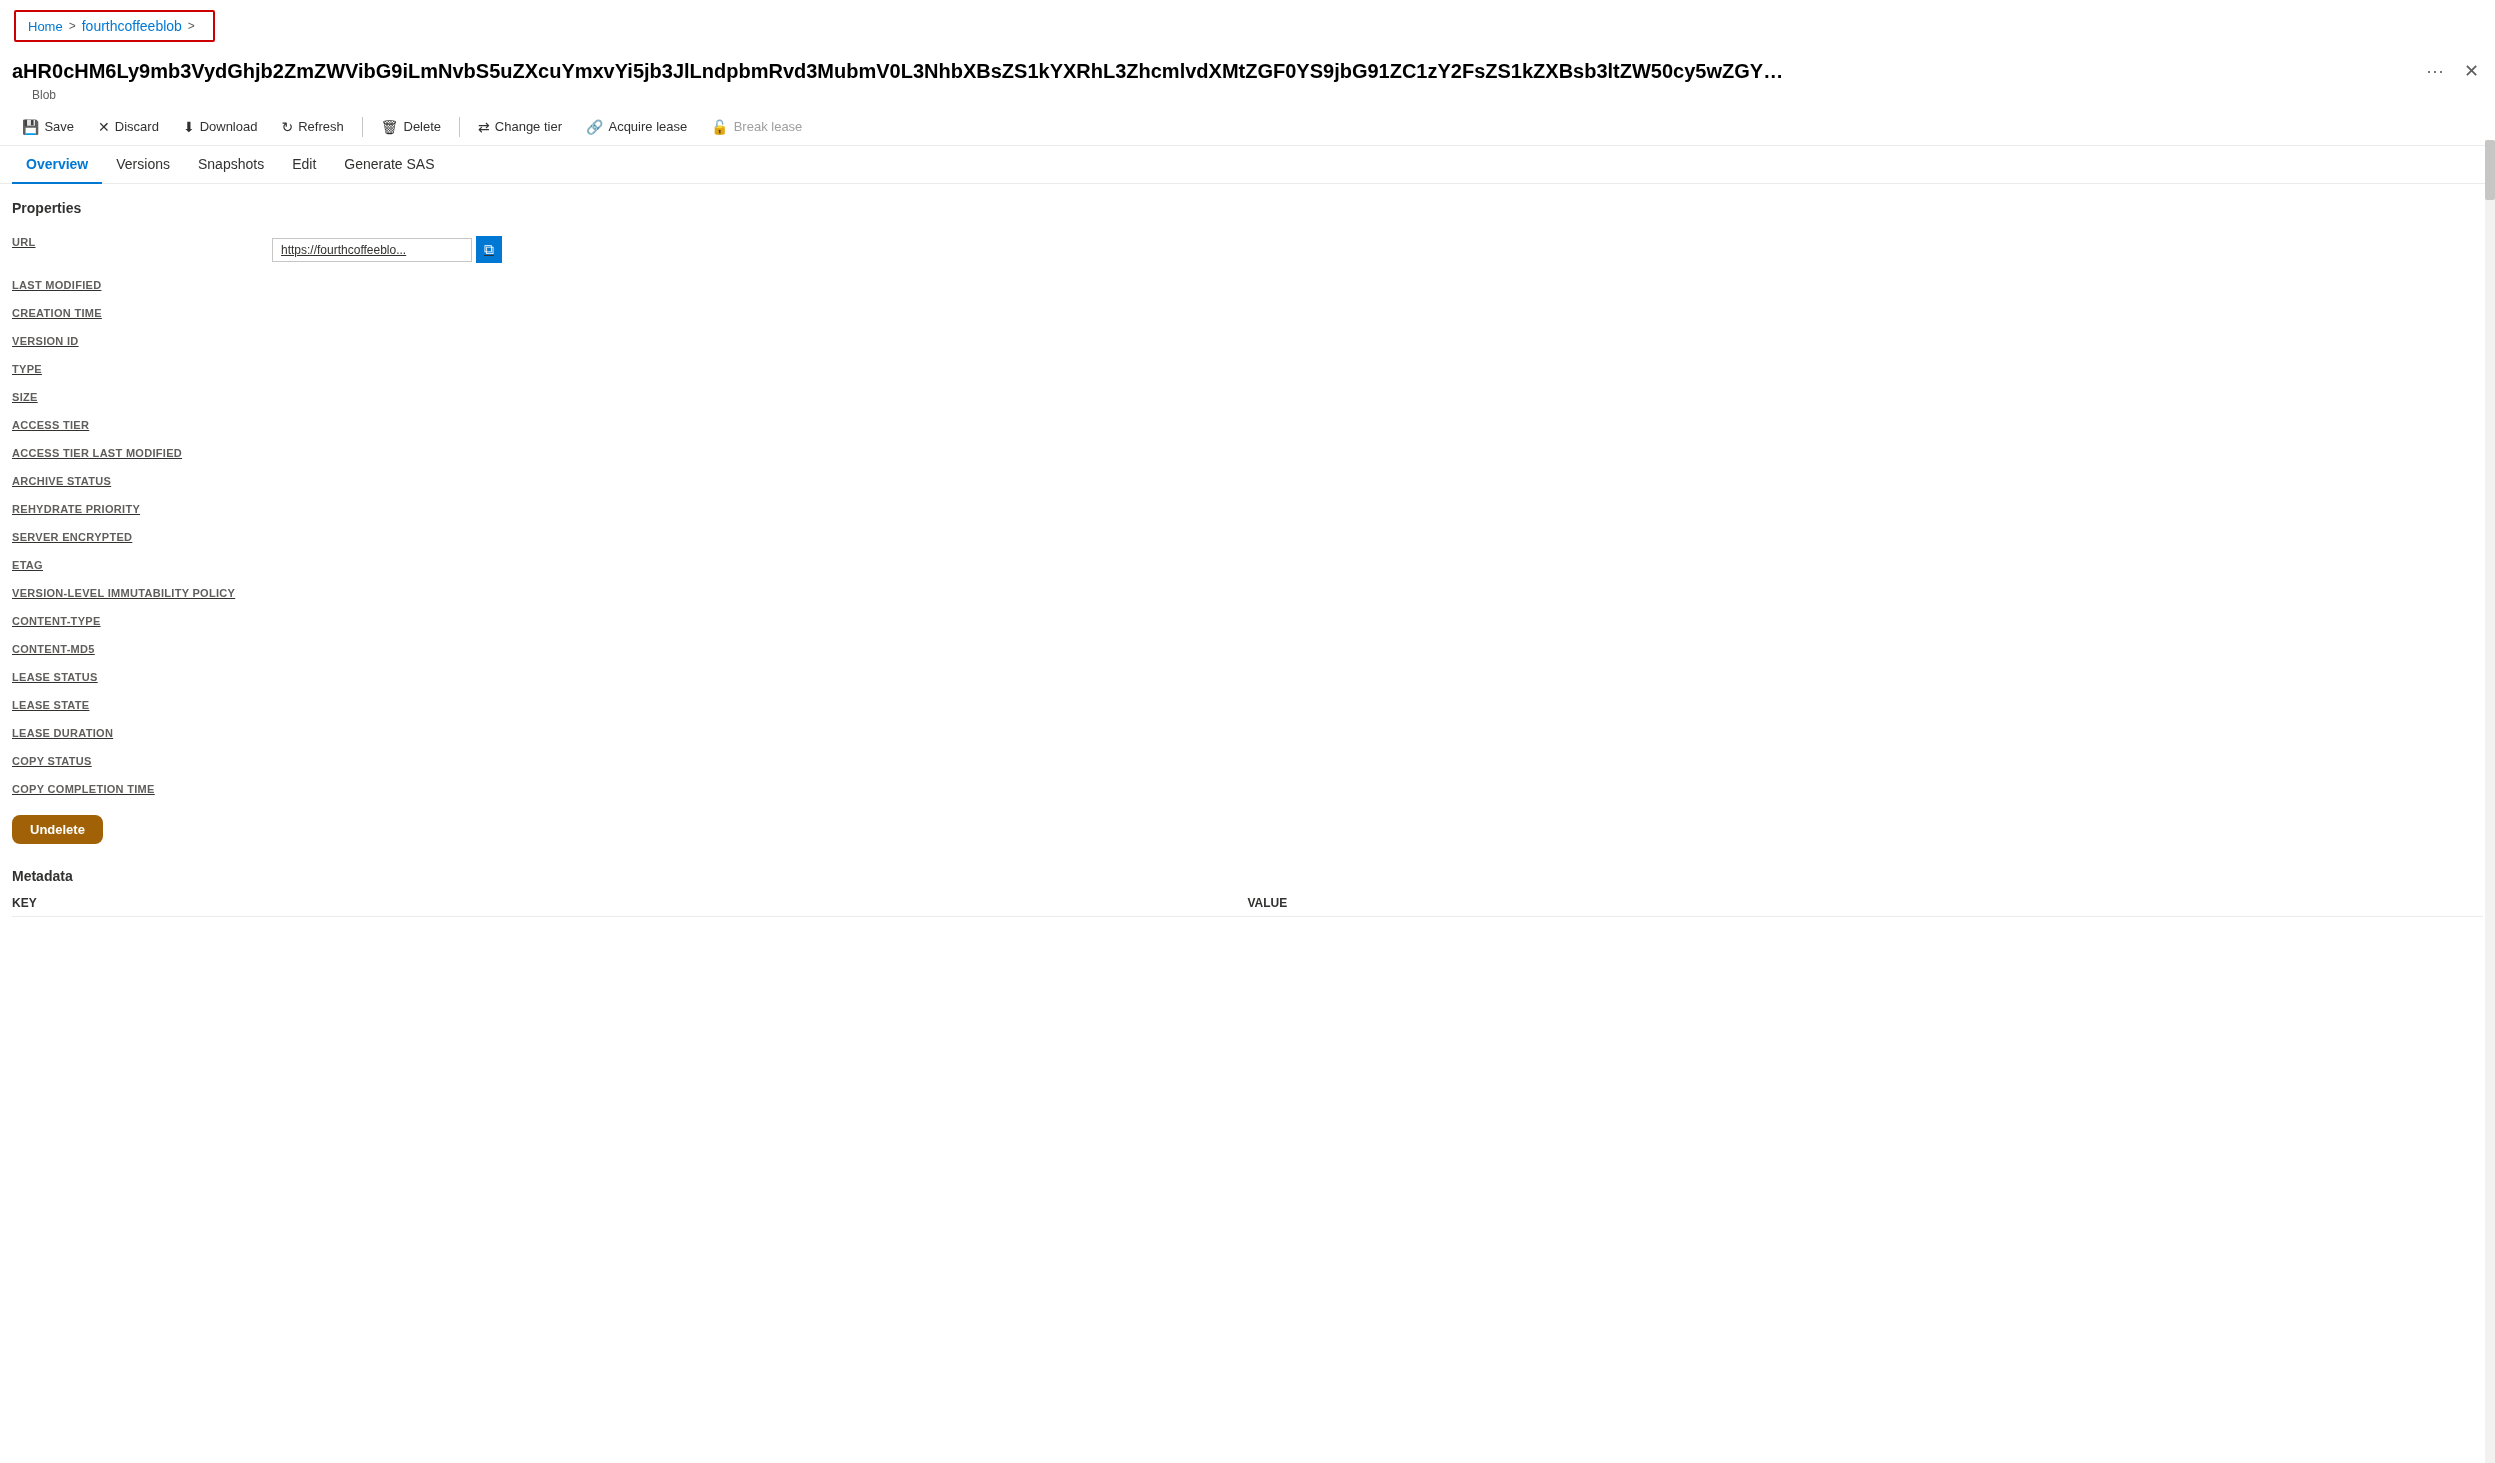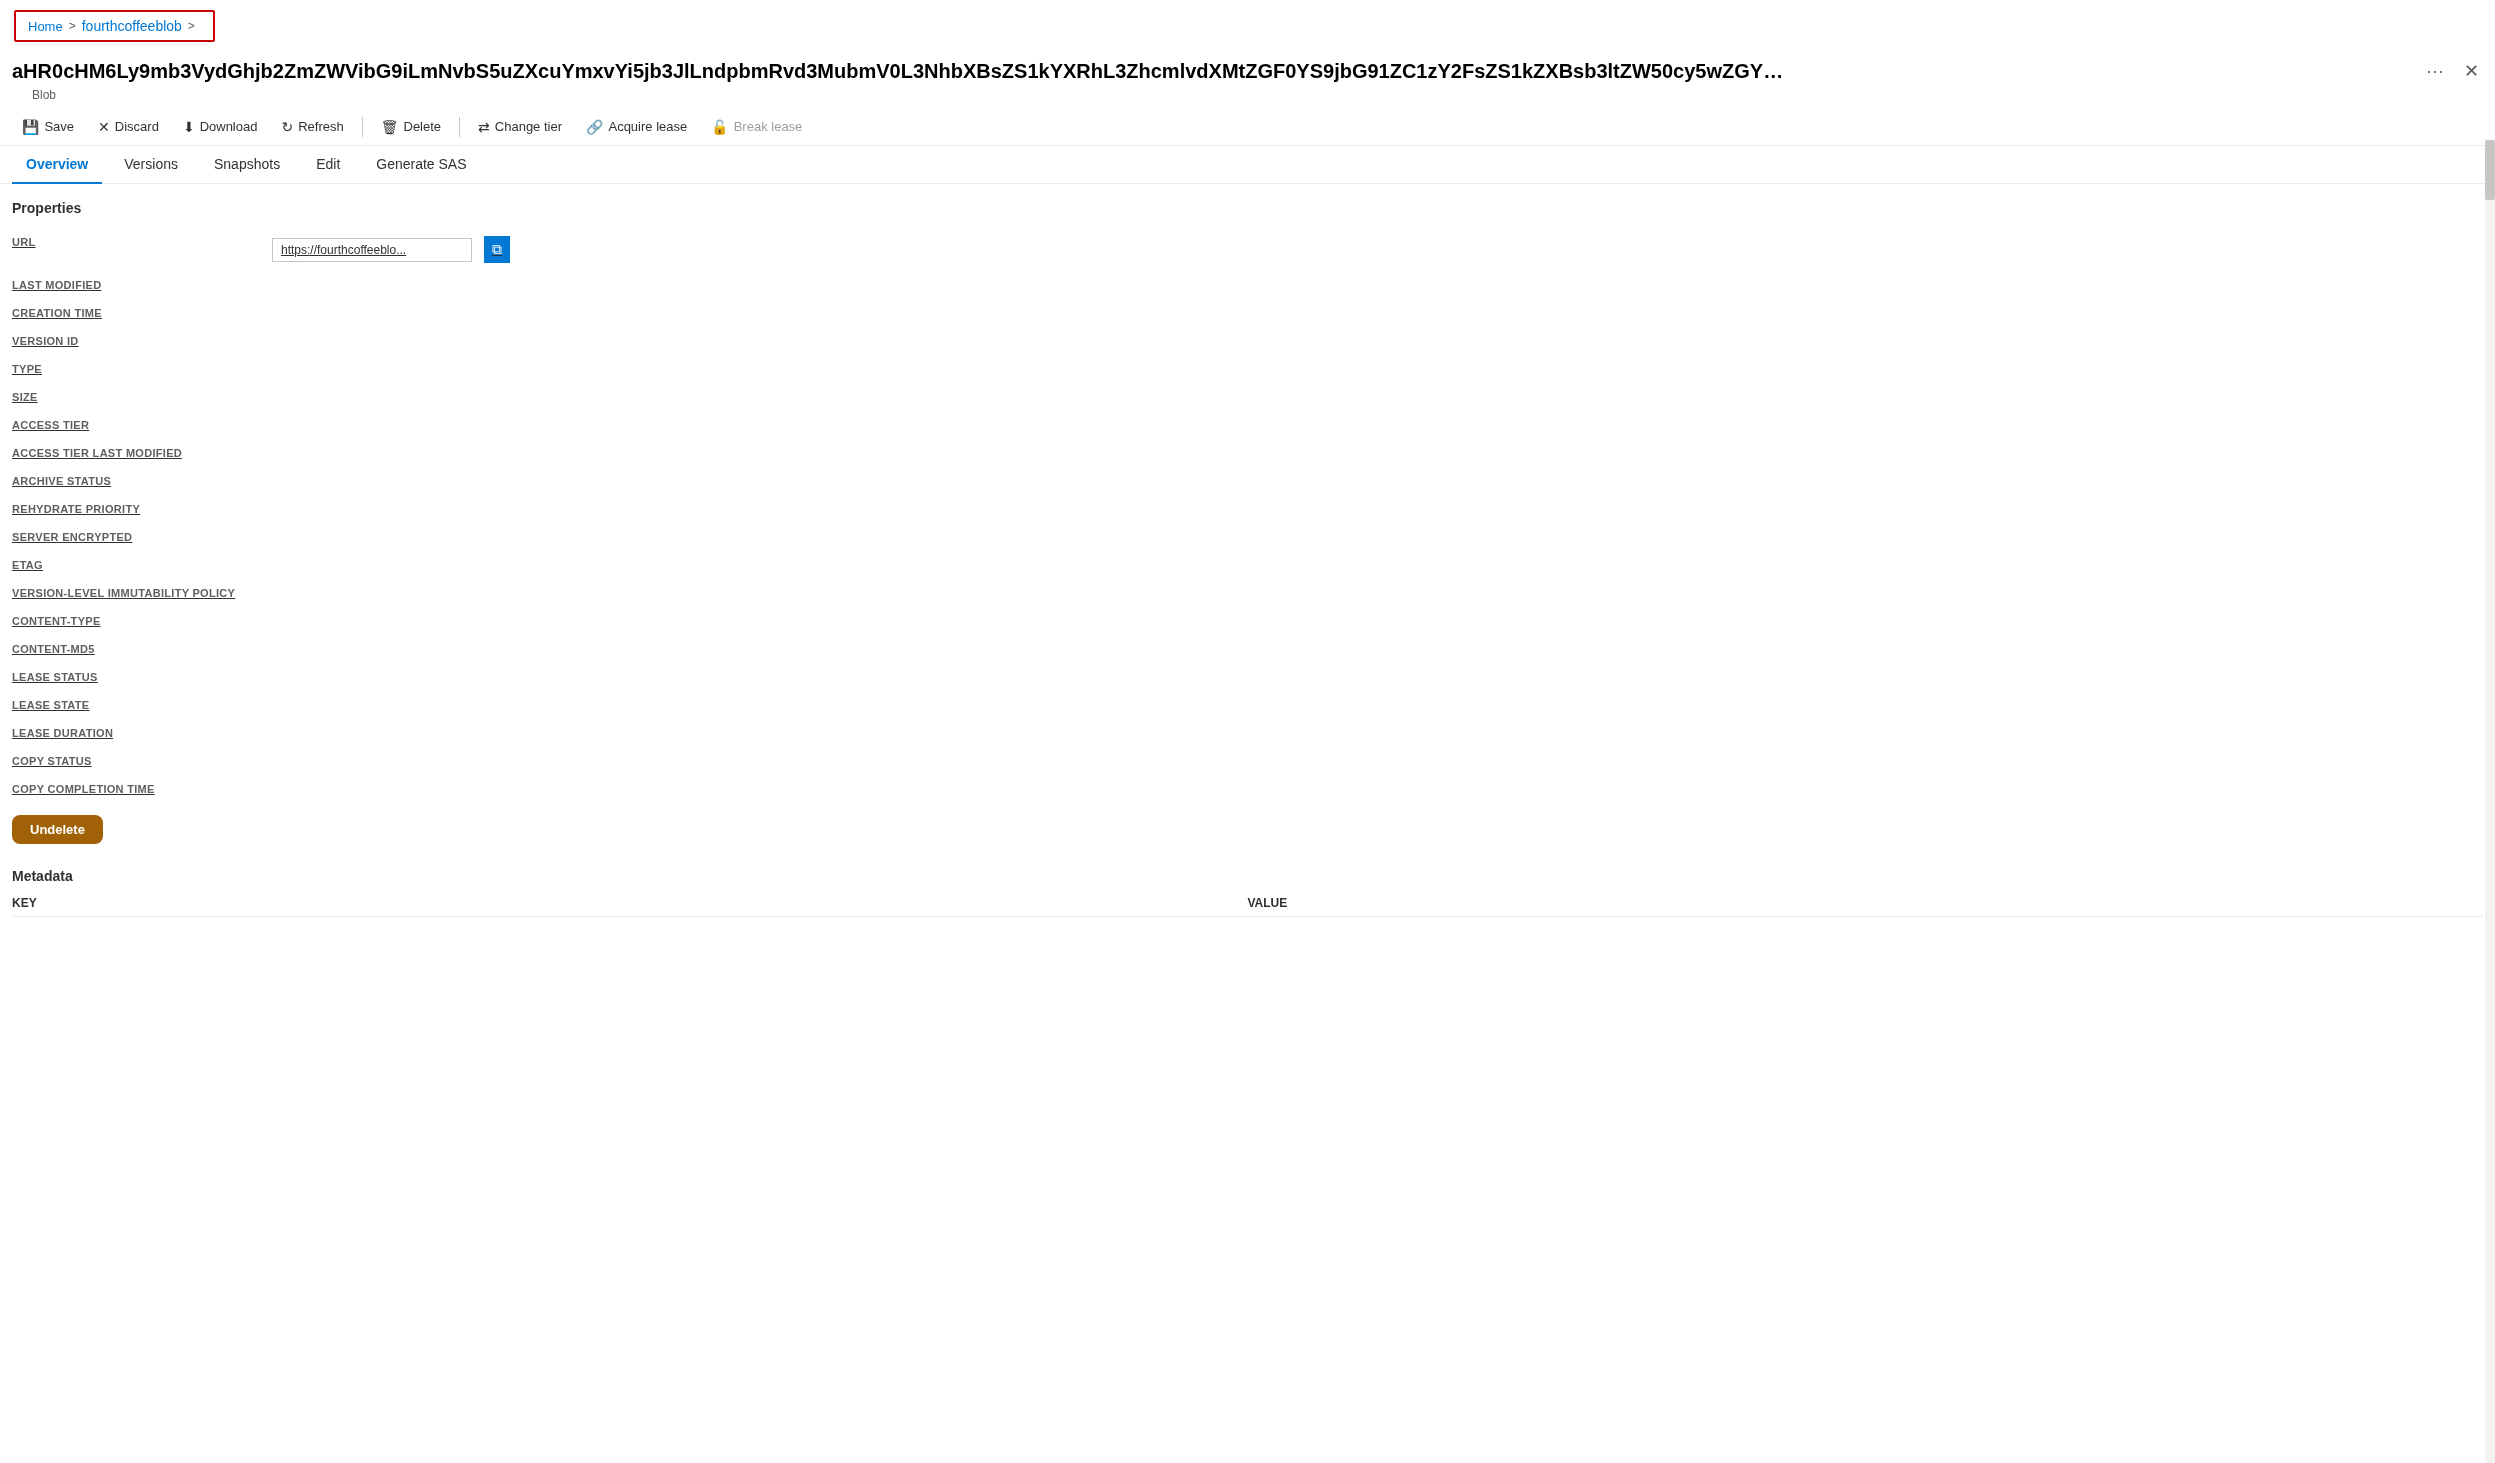--- a/index.html
+++ b/index.html
@@ -85,21 +85,21 @@
     .toolbar-icon {
       font-size: 14px;
       line-height: 1;
     }
 
     .tabs {
       display: flex;
       align-items: flex-end;
       padding: 0 12px;
       border-bottom: 1px solid #edebe9;
-      gap: 8px;
+      gap: 0;
     }
     .tab {
       padding: 10px 14px;
       cursor: pointer;
       font-size: 14px;
       color: #323130;
       border-bottom: 2px solid transparent;
       margin-bottom: -1px;
     }
     .tab.active {
@@ -136,21 +136,21 @@
       letter-spacing: 0.3px;
     }
     .property-value {
       padding: 8px 0;
       font-size: 13px;
       color: #323130;
     }
     .url-input-wrapper {
       display: flex;
       align-items: center;
-      gap: 12px;
+      gap: 4px;
     }
     .url-input {
       border: 1px solid #c8c6c4;
       padding: 4px 8px;
       font-size: 12px;
       color: #323130;
       width: 200px;
       background: #fff;
       outline: none;
     }

